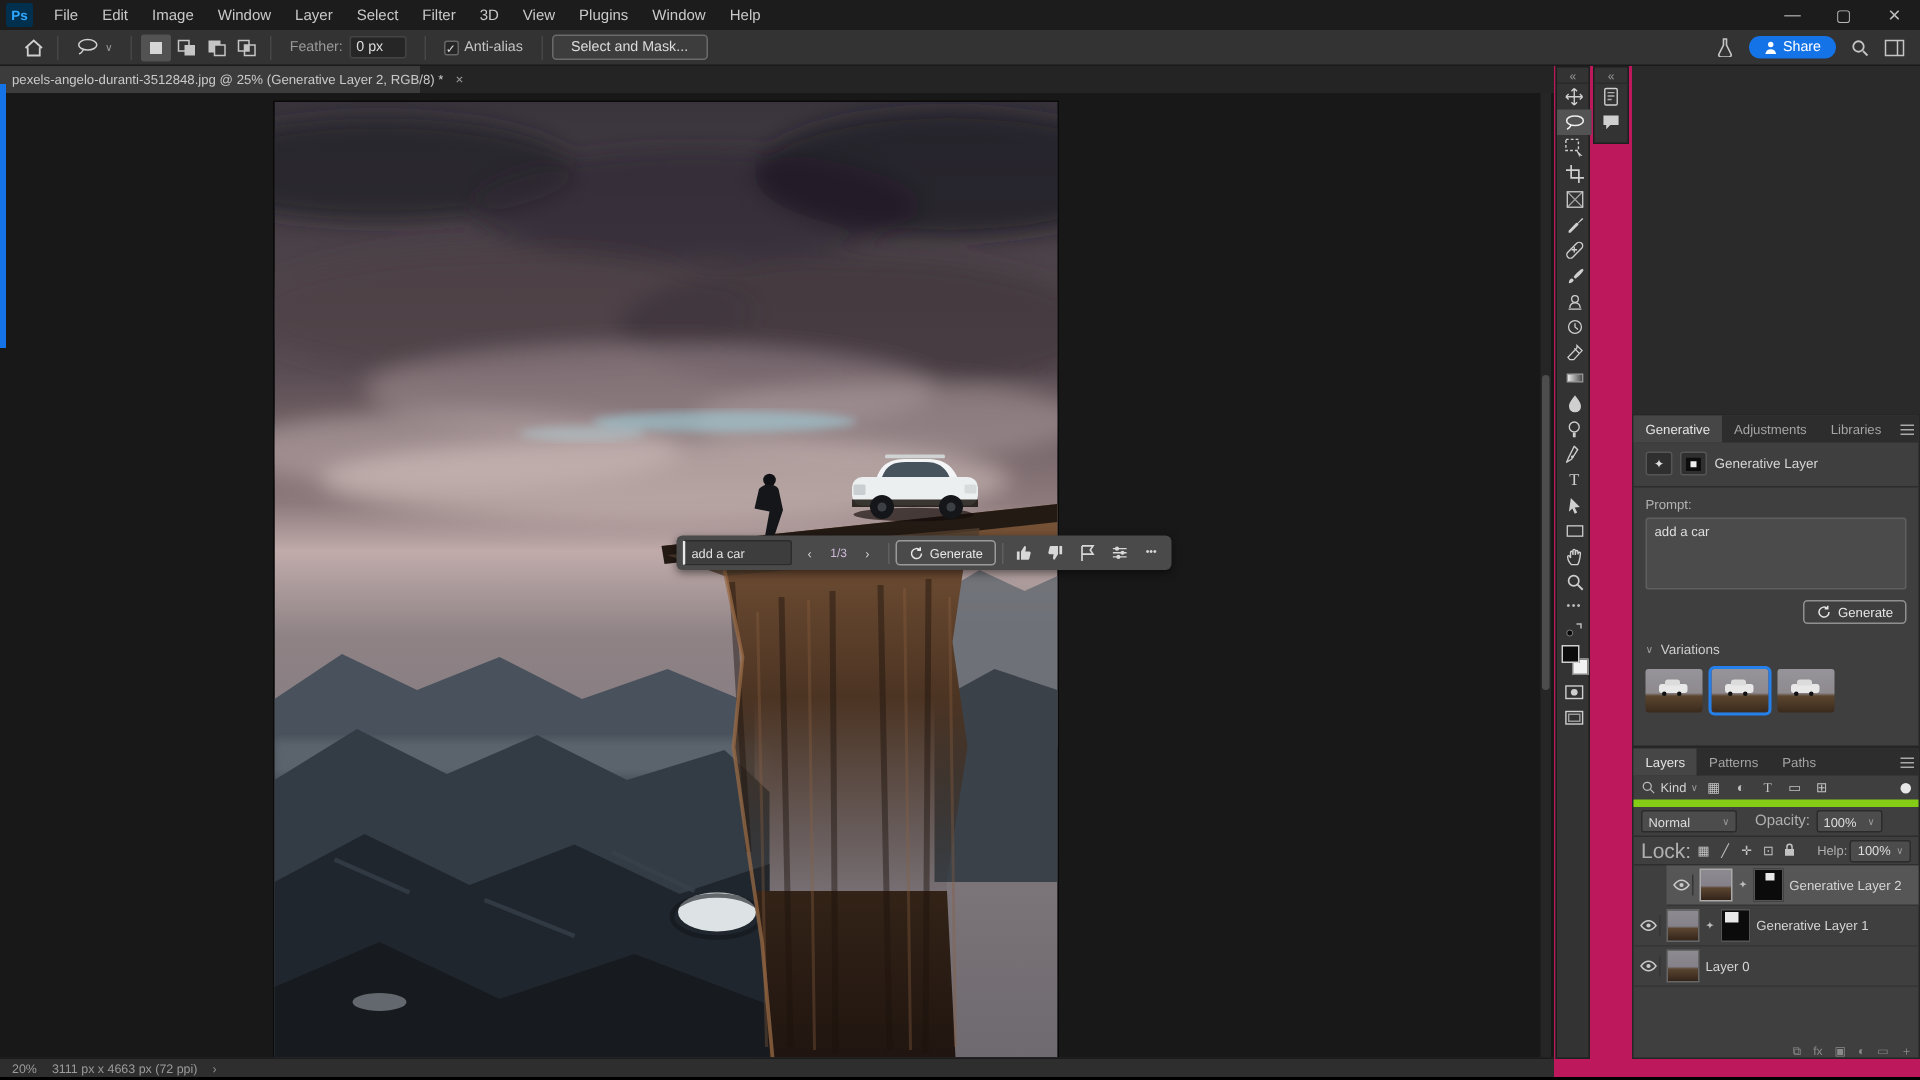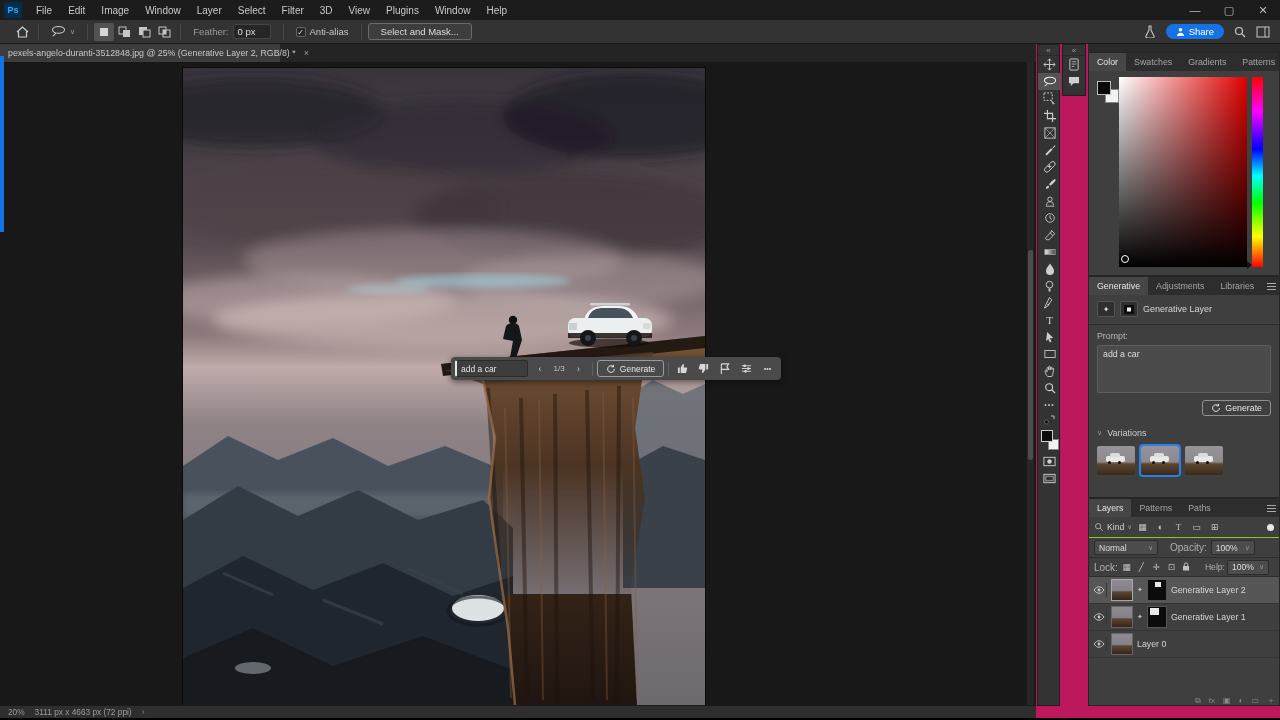--- a/index.html
+++ b/index.html
@@ -64,21 +64,21 @@
   #prompt-box{background:#4b4b4b;border:1px solid #5f5f5f;border-radius:2px;color:#ddd;font-size:8.8px;padding:3px 5px;}
   .gen-btn{border:1px solid #909090;border-radius:3px;color:#e5e5e5;font-size:8.8px;display:flex;align-items:center;gap:4px;padding:2px 8px;background:transparent;}
   .var-thumb{width:38px;height:29px;border-radius:2px;position:relative;overflow:hidden;background:linear-gradient(to bottom,#96949a 0%,#8e8a8e 55%,#5b452f 62%,#3a2a1c 100%);}
   .var-thumb.sel{outline:2px solid #2680eb;outline-offset:0px;}
   .mini-car{position:absolute;left:9px;top:10px;width:19px;height:6px;background:#e8e8e8;border-radius:2px;}
   .mini-car:before{content:"";position:absolute;left:4px;top:-3px;width:10px;height:4px;background:#dcdcdc;border-radius:2px 2px 0 0;}
   .mini-car:after{content:"";position:absolute;left:2px;top:5px;width:3px;height:3px;background:#111;border-radius:50%;box-shadow:10px 0 0 #111;}
   
   .sel-chip{background:#4c4c4c;border:1px solid #2b2b2b;border-radius:2px;height:15px;display:flex;align-items:center;justify-content:space-between;font-size:8.6px;color:#ddd;padding:0 4px;}
   .lyr-row{height:27px;display:flex;align-items:center;gap:4px;font-size:8.8px;color:#d5d5d5;border-bottom:1px solid #353535;padding:0 2px;}
-  .lyr-row.sel{background:#565656;}
+  .lyr-row.sel{background:#565656;margin-left:22px;}
   .eye{width:16px;height:14px;display:flex;align-items:center;justify-content:center;border-right:1px solid #353535;}
   .l-thumb{width:22px;height:22px;background:linear-gradient(to bottom,#8d8a90 0%,#85818a 52%,#5b4531 60%,#33241a 100%);border:1px solid #aaa;}
   .l-mask{width:20px;height:22px;background:#0b0b0b;border:1px solid #555;position:relative;}
   .filter-ic{color:#c2c2c2;font-size:9px;width:15px;text-align:center;}
   .lockrow-ic{color:#c2c2c2;font-size:8.5px;width:13px;text-align:center;}
   #status-bar{left:0;top:705px;width:1036px;height:13px;background:#2e2e2e;border-top:1px solid #1b1b1b;display:flex;align-items:center;font-size:8.3px;color:#9b9b9b;gap:10px;padding-left:8px;}
   #bottom-strip{left:0;top:718px;width:1280px;height:2px;background:#000;}
   .dim{color:#9a9a9a}
 </style>
 </head>
@@ -470,39 +470,20 @@
       </div>
     <div class="tool-cell" style="width:22px">
         <svg width="12" height="11" viewBox="0 0 13 12">
           <path d="M1 1h11v7H6l-3 3V8H1z" fill="#cfcfcf"></path>
         </svg>
       </div>
   </div>
 
   <div id="panels" class="abs">
 
-    <div class="panel" style="top:8px;height:224px">
-      <div class="ptabs">
-        <div class="ptab active">Color</div>
-        <div class="ptab">Swatches</div>
-        <div class="ptab">Gradients</div>
-        <div class="ptab">Patterns</div>
-
-      </div>
-      <div style="position:relative;height:204px">
-        <div style="position:absolute;left:8px;top:10px;width:24px;height:24px">
-          <div class="bg-sw" style="position:absolute;left:8px;top:8px"></div>
-          <div class="fg-sw" style="position:absolute;left:0;top:0"></div>
-        </div>
-        <div id="sat-box" style="position:absolute;left:30px;top:6px;width:128px;height:190px"></div>
-        <div style="position:absolute;left:32px;top:184px;width:8px;height:8px;border:1px solid #fff;border-radius:50%;box-shadow:0 0 0 1px #000"></div>
-        <div id="hue-strip" style="position:absolute;left:163px;top:6px;width:11px;height:190px"></div>
-        <div style="position:absolute;left:158px;top:190px;width:0;height:0;border-top:4px solid transparent;border-bottom:4px solid transparent;border-left:5px solid #111"></div>
-      </div>
-    </div>
 
     <div class="panel" style="top:232px;height:222px">
       <div class="ptabs">
         <div class="ptab active">Generative</div>
         <div class="ptab">Adjustments</div>
         <div class="ptab">Libraries</div>
         <div class="pmenu">
             <div class="burger"></div>
           </div>
       </div>
@@ -549,21 +530,21 @@
     <div class="panel" style="top:454px;height:208px">
       <div class="ptabs">
         <div class="ptab active">Layers</div>
         <div class="ptab">Patterns</div>
         <div class="ptab">Paths</div>
         <div class="pmenu">
             <div class="burger"></div>
           </div>
       </div>
 
-      <div class="row" style="height:21px;padding:0 5px;gap:3px;border-bottom:1px solid #84cc16">
+      <div class="row" style="height:21px;padding:0 5px;gap:3px;border-bottom:5px solid #84cc16">
         <svg width="10" height="10" viewBox="0 0 12 12">
             <circle cx="5" cy="5" r="3.2" fill="none" stroke="#bbb"></circle>
             <path d="M7.5 7.5l3 3" stroke="#bbb"></path>
           </svg>
         <span style="font-size:8.6px;color:#d2d2d2">Kind</span>
         <span style="font-size:6.5px;color:#9a9a9a">∨</span>
         <span class="filter-ic">▦</span>
         <span class="filter-ic">◐</span>
         <span class="filter-ic" style="font-family:'Liberation Serif',serif">T</span>
         <span class="filter-ic">▭</span>
@@ -577,21 +558,21 @@
             <span style="font-size:6.5px;color:#9a9a9a">∨</span>
         </div>
         <span style="font-size:10px;color:#b0b0b0;margin-left:8px">Opacity:</span>
         <div class="sel-chip" style="width:44px">
           <span>100%</span>
             <span style="font-size:6.5px;color:#9a9a9a">∨</span>
         </div>
       </div>
 
       <div class="row" style="height:19px;padding:0 5px;gap:2px;border-bottom:1px solid #2e2e2e">
-        <span style="font-size:10px;color:#b0b0b0;margin-right:0">Lock:</span>
+        <span style="font-size:14px;color:#b0b0b0;margin-right:0">Lock:</span>
         <span class="lockrow-ic">▦</span>
         <span class="lockrow-ic">╱</span>
         <span class="lockrow-ic">✛</span>
         <span class="lockrow-ic">⊡</span>
         <span class="lockrow-ic"><svg width="8" height="9" viewBox="0 0 8 9">
               <rect x="1" y="4" width="6" height="4.5" fill="#c2c2c2"></rect>
               <path d="M2.3 4V2.6a1.7 1.7 0 0 1 3.4 0V4" fill="none" stroke="#c2c2c2"></path>
             </svg></span>
         <span style="font-size:8.6px;color:#b0b0b0;margin-left:10px">Help:</span>
         <div class="sel-chip" style="width:42px">

